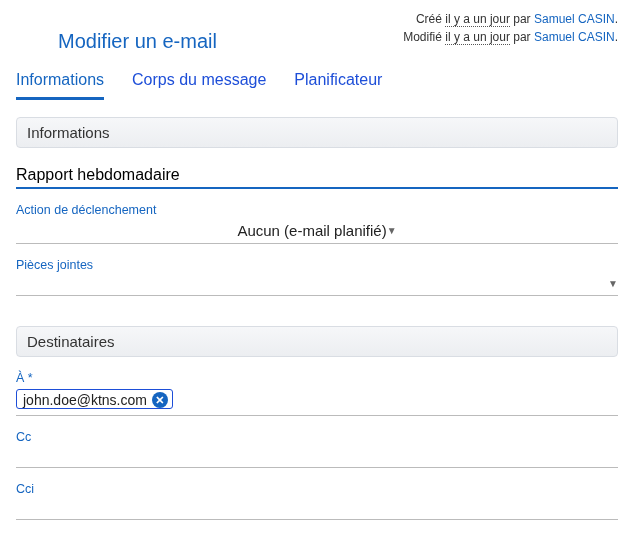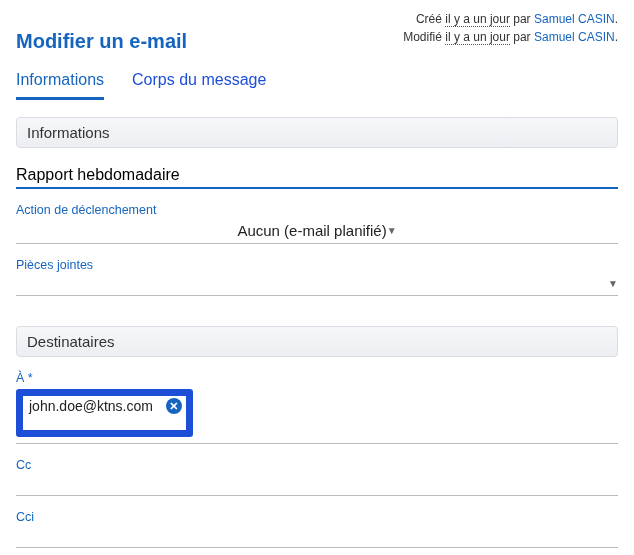--- a/index.html
+++ b/index.html
@@ -14,22 +14,23 @@
   }
   .header-row {
     display: flex;
     justify-content: space-between;
     align-items: flex-start;
     margin-bottom: 4px;
   }
   .page-title {
     font-size: 20px;
     color: #1565c0;
-    font-weight: 700;
+    font-weight: 400;
     padding-top: 20px;
+    margin-left: 42px;
   }
   .meta {
     text-align: right;
     font-size: 12px;
     color: #333;
     line-height: 1.5;
     margin-left: 24px;
   }
   .meta .dotted {
     border-bottom: 1px dotted #555;
@@ -113,26 +114,25 @@
     display: flex;
     flex-wrap: wrap;
     gap: 4px;
     border-bottom: 1px solid #bbb;
     padding: 2px 0 6px 0;
     min-height: 26px;
   }
   .chip {
     display: inline-flex;
     align-items: center;
-    border: 7px solid #1d4ed8;
+    border: 1px solid #1d4ed8;
     border-radius: 3px;
-    padding: 2px 4px 16px 6px;
+    padding: 2px 4px 0 6px;
     font-size: 14px;
     background: #fff;
-    gap: 8px;
   }
   .chip-close {
     display: inline-flex;
     align-items: center;
     justify-content: center;
     width: 16px;
     height: 16px;
     background: #1565c0;
     color: #fff;
     border-radius: 50%;
@@ -158,20 +158,21 @@
     </div>
     <div>
       <span>Modifié </span><span class="dotted">il y a un jour</span><span> par </span><a href="#">Samuel CASIN</a><span>.</span>
     </div>
   </div>
 </div>
 
 <div class="tabs">
   <div class="tab active">Informations</div>
   <div class="tab">Corps du message</div>
+  <div class="tab">Planificateur</div>
 </div>
 
 <div class="section-header">Informations</div>
 
 <div class="field">
   <input class="text-input" type="text" value="Rapport hebdomadaire" style="">
 </div>
 
 <div class="field">
   <div class="field-label">Action de déclenchement</div>

